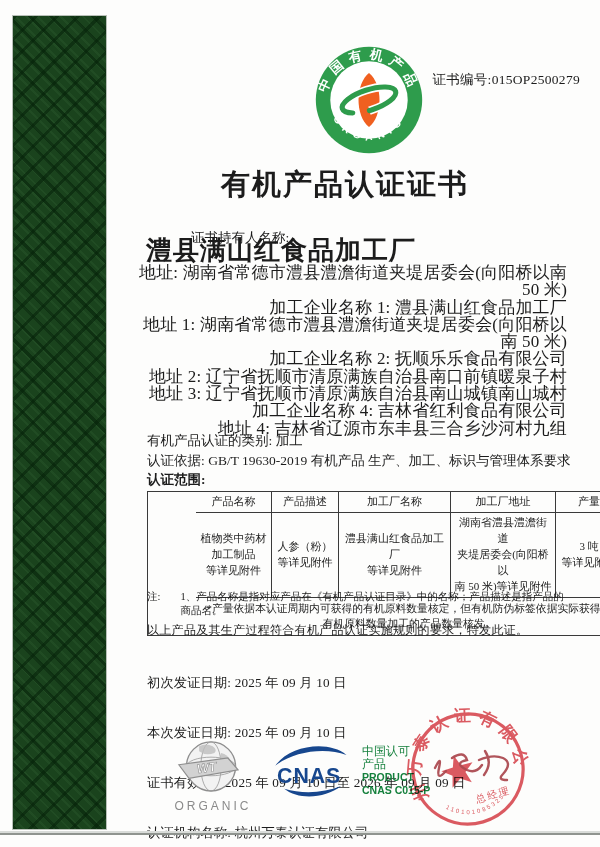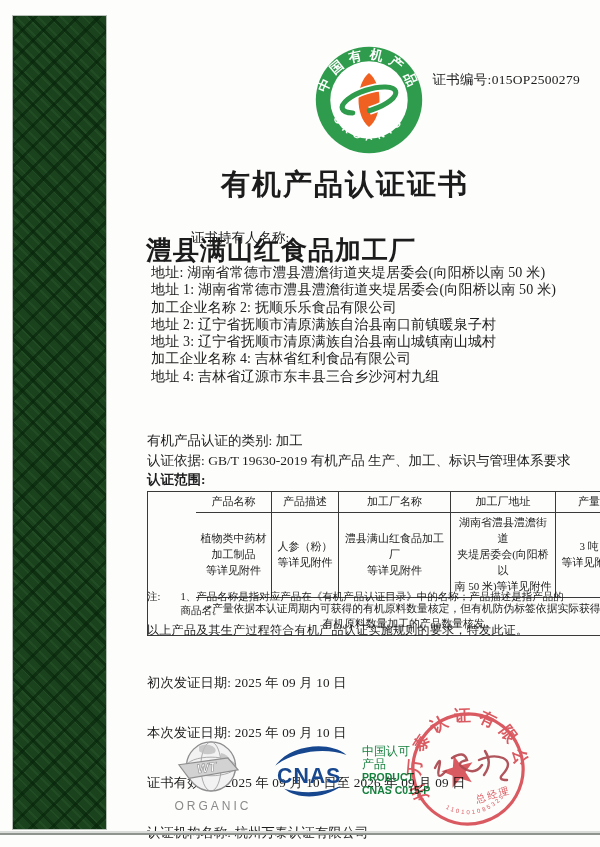--- a/index.html
+++ b/index.html
@@ -17,21 +17,21 @@
     border:1px solid #b9c0b9;}
 
   .page-bottom-line{left:0;top:833px;width:600px;height:2px;background:#8f948f;box-shadow:0 -2px 0 #d9dcd9;}
 
   .cert-no{left:430px;top:71px;width:150px;font-size:13.5px;letter-spacing:.3px;text-align:right;right:4px;}
   .title{left:105px;top:164px;width:480px;text-align:center;font-size:29px;font-weight:700;
          letter-spacing:2px;line-height:40px;}
   .holder-label{left:147px;top:229px;font-size:13.5px;margin-left:44px;}
   .holder-name{left:146px;top:233px;font-size:26px;font-weight:700;letter-spacing:1px;}
 
-  .info-lines{left:151px;top:264px;width:430px;font-size:14px;line-height:17.3px;letter-spacing:.2px;}
+  .info-lines{left:137px;top:264px;width:430px;font-size:17px;line-height:17.3px;letter-spacing:.2px;text-align:right;}
   .category-line{left:147px;top:432px;font-size:13.5px;}
   .basis-line{left:147px;top:452px;font-size:13.5px;}
   .scope-label{left:147px;top:471px;font-size:13.5px;font-weight:700;}
 
   .tbl{left:147px;top:491px;width:426px;border:1.5px solid #3a3a3a;font-size:11px;padding-left:48px;}
   .tbl-row{display:grid;grid-template-columns:76px 67px 112px 105px 1fr;}
   .tbl-cell{border-right:1px solid #3a3a3a;border-bottom:1px solid #3a3a3a;
             display:flex;align-items:center;justify-content:center;text-align:center;
             white-space:pre-line;padding:2px 3px;line-height:1.45;}
   .tbl-cell:last-child{border-right:none;}
@@ -87,20 +87,21 @@
     </g>
   </svg>
 
   <div class="abs title">有机产品认证证书</div>
 
   <div class="abs holder-label">证书持有人名称:</div>
   <div class="abs holder-name">澧县满山红食品加工厂</div>
 
   <div class="abs info-lines">
     <div>地址: 湖南省常德市澧县澧澹街道夹堤居委会(向阳桥以南 50 米)</div>
+    <div>加工企业名称 1: 澧县满山红食品加工厂</div>
     <div>地址 1: 湖南省常德市澧县澧澹街道夹堤居委会(向阳桥以南 50 米)</div>
     <div>加工企业名称 2: 抚顺乐乐食品有限公司</div>
     <div>地址 2: 辽宁省抚顺市清原满族自治县南口前镇暖泉子村</div>
     <div>地址 3: 辽宁省抚顺市清原满族自治县南山城镇南山城村</div>
     <div>加工企业名称 4: 吉林省红利食品有限公司</div>
     <div>地址 4: 吉林省辽源市东丰县三合乡沙河村九组</div>
   </div>
 
   <div class="abs category-line">有机产品认证的类别: 加工</div>
   <div class="abs basis-line">认证依据: GB/T 19630-2019 有机产品 生产、加工、标识与管理体系要求</div>

